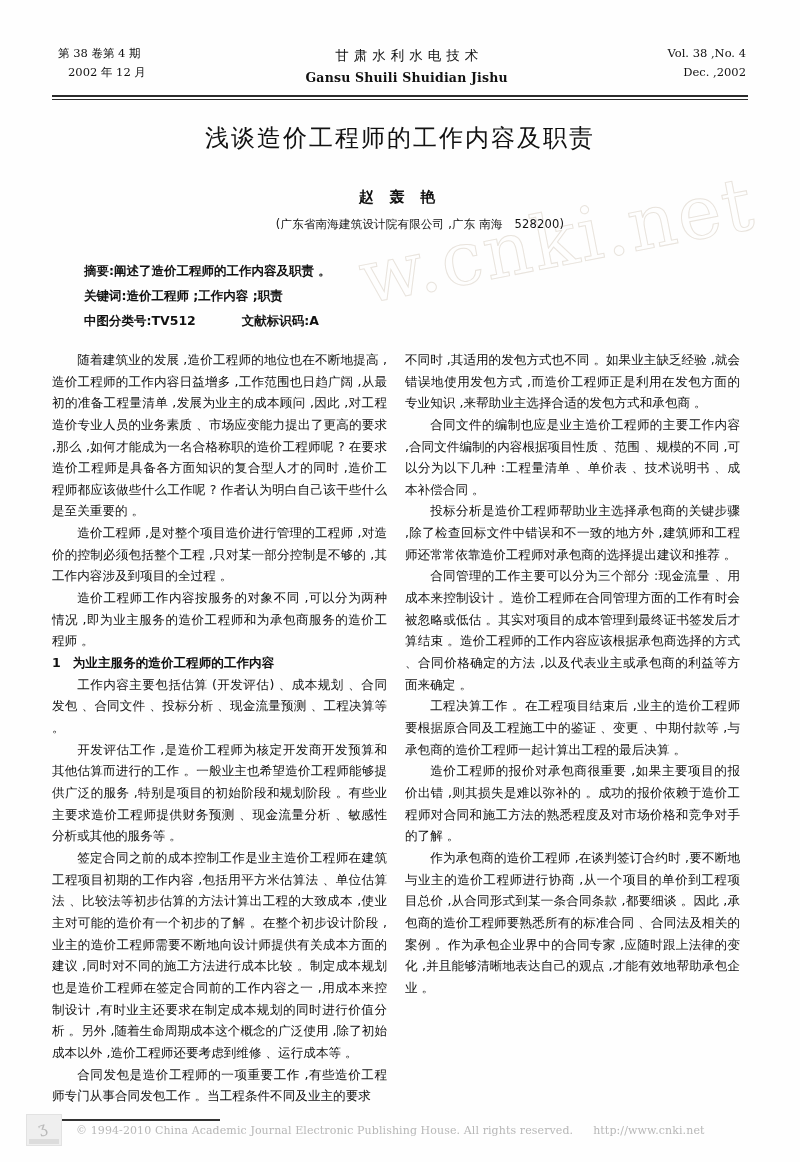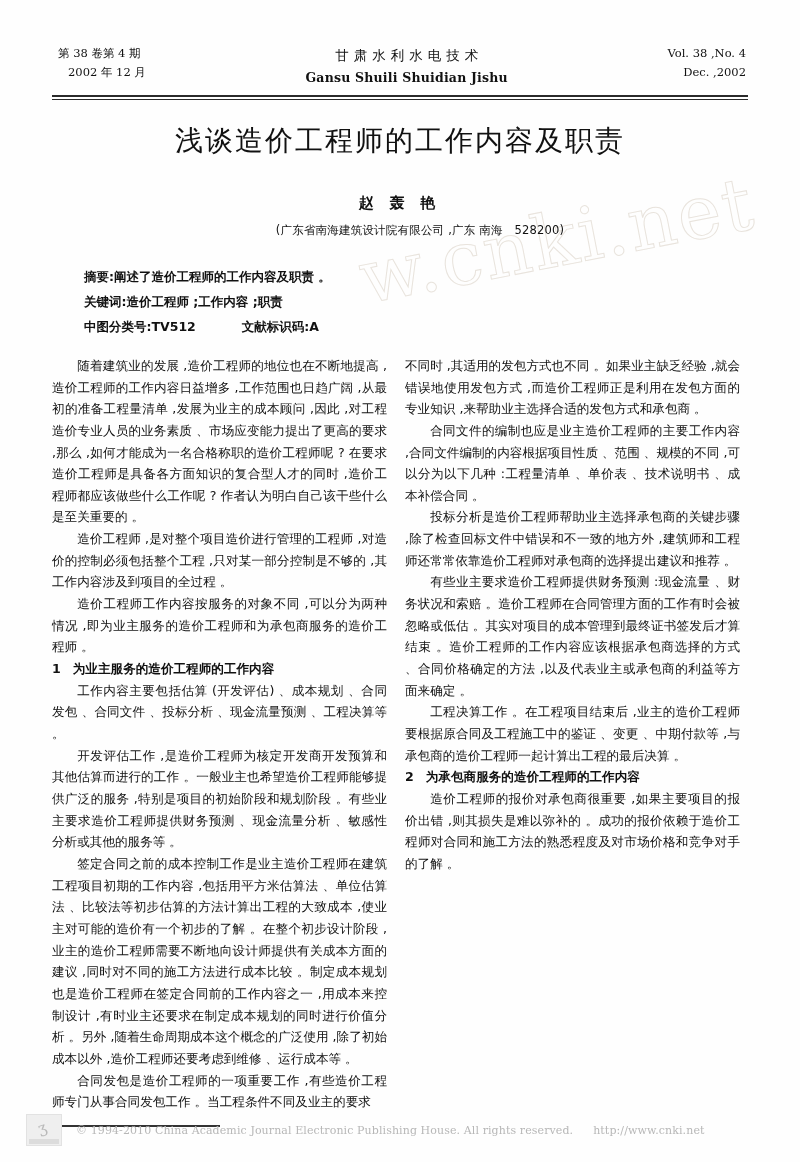--- a/index.html
+++ b/index.html
@@ -83,21 +83,21 @@
   .section-label {
     margin: 16px 0 0 56px;
     font-size: 12.5px;
     letter-spacing: 1px;
     font-family: "DejaVu Sans", "Liberation Sans", sans-serif;
   }
 
   
   .title {
     text-align: center;
-    font-size: 28px;
+    font-size: 24px;
     letter-spacing: 2px;
     margin-top: 22px;
     font-family: "DejaVu Serif", "Liberation Serif", serif;
     font-weight: normal;
   }
   .authors {
     text-align: center;
     margin-top: 34px;
     font-size: 15px;
     letter-spacing: 6px;
@@ -252,24 +252,24 @@
           <h3 class="head"><span class="num">1</span><span>为业主服务的造价工程师的工作内容</span></h3>
           <p class="body">工作内容主要包括估算 (开发评估) 、成本规划 、合同发包 、合同文件 、投标分析 、现金流量预测 、工程决算等 。</p>
           <p class="body">开发评估工作 ,是造价工程师为核定开发商开发预算和其他估算而进行的工作 。一般业主也希望造价工程师能够提供广泛的服务 ,特别是项目的初始阶段和规划阶段 。有些业主要求造价工程师提供财务预测 、现金流量分析 、敏感性分析或其他的服务等 。</p>
           <p class="body">签定合同之前的成本控制工作是业主造价工程师在建筑工程项目初期的工作内容 ,包括用平方米估算法 、单位估算法 、比较法等初步估算的方法计算出工程的大致成本 ,使业主对可能的造价有一个初步的了解 。在整个初步设计阶段 ,业主的造价工程师需要不断地向设计师提供有关成本方面的建议 ,同时对不同的施工方法进行成本比较 。制定成本规划也是造价工程师在签定合同前的工作内容之一 ,用成本来控制设计 ,有时业主还要求在制定成本规划的同时进行价值分析 。另外 ,随着生命周期成本这个概念的广泛使用 ,除了初始成本以外 ,造价工程师还要考虑到维修 、运行成本等 。</p>
           <p class="body">合同发包是造价工程师的一项重要工作 ,有些造价工程师专门从事合同发包工作 。当工程条件不同及业主的要求</p>
         </div>
       <div class="col" id="col-right">
           <p class="body noindent">不同时 ,其适用的发包方式也不同 。如果业主缺乏经验 ,就会错误地使用发包方式 ,而造价工程师正是利用在发包方面的专业知识 ,来帮助业主选择合适的发包方式和承包商 。</p>
           <p class="body">合同文件的编制也应是业主造价工程师的主要工作内容 ,合同文件编制的内容根据项目性质 、范围 、规模的不同 ,可以分为以下几种 :工程量清单 、单价表 、技术说明书 、成本补偿合同 。</p>
           <p class="body">投标分析是造价工程师帮助业主选择承包商的关键步骤 ,除了检查回标文件中错误和不一致的地方外 ,建筑师和工程师还常常依靠造价工程师对承包商的选择提出建议和推荐 。</p>
-          <p class="body">有些业主要求造价工程师提供财务预测 :现金流量 、财务状况和索赔 。造价工程师在合同管理方面的工作有时会被忽略或低估 。其实对项目的成本管理到最终证书签发后才算结束 。造价工程师的工作内容应该根据承包商选择的方式 、合同价格确定的方法 ,以及代表业主或承包商的利益等方面来确定 。</p>
+          <p class="body">合同管理的工作主要可以分为三个部分 :现金流量 、用成本来控制设计 。造价工程师在合同管理方面的工作有时会被忽略或低估 。其实对项目的成本管理到最终证书签发后才算结束 。造价工程师的工作内容应该根据承包商选择的方式 、合同价格确定的方法 ,以及代表业主或承包商的利益等方面来确定 。</p>
           <p class="body">工程决算工作 。在工程项目结束后 ,业主的造价工程师要根据原合同及工程施工中的鉴证 、变更 、中期付款等 ,与承包商的造价工程师一起计算出工程的最后决算 。</p>
-          <h3 class="head"><span class="num">2</span><span>为承包商服务的造价工程师的工作内容</span></h3>
           <p class="body">造价工程师的报价对承包商很重要 ,如果主要项目的报价出错 ,则其损失是难以弥补的 。成功的报价依赖于造价工程师对合同和施工方法的熟悉程度及对市场价格和竞争对手的了解 。</p>
+          <p class="body">作为承包商的造价工程师 ,在谈判签订合约时 ,要不断地与业主的造价工程师进行协商 ,从一个项目的单价到工程项目总价 ,从合同形式到某一条合同条款 ,都要细谈 。因此 ,承包商的造价工程师要熟悉所有的标准合同 、合同法及相关的案例 。作为承包企业界中的合同专家 ,应随时跟上法律的变化 ,并且能够清晰地表达自己的观点 ,才能有效地帮助承包企业 。</p>
         </div>
     </div>
 
     <div class="footnote-wrap">
       <div class="foot-rule"></div>
 
     </div>
 
   </div>
 

